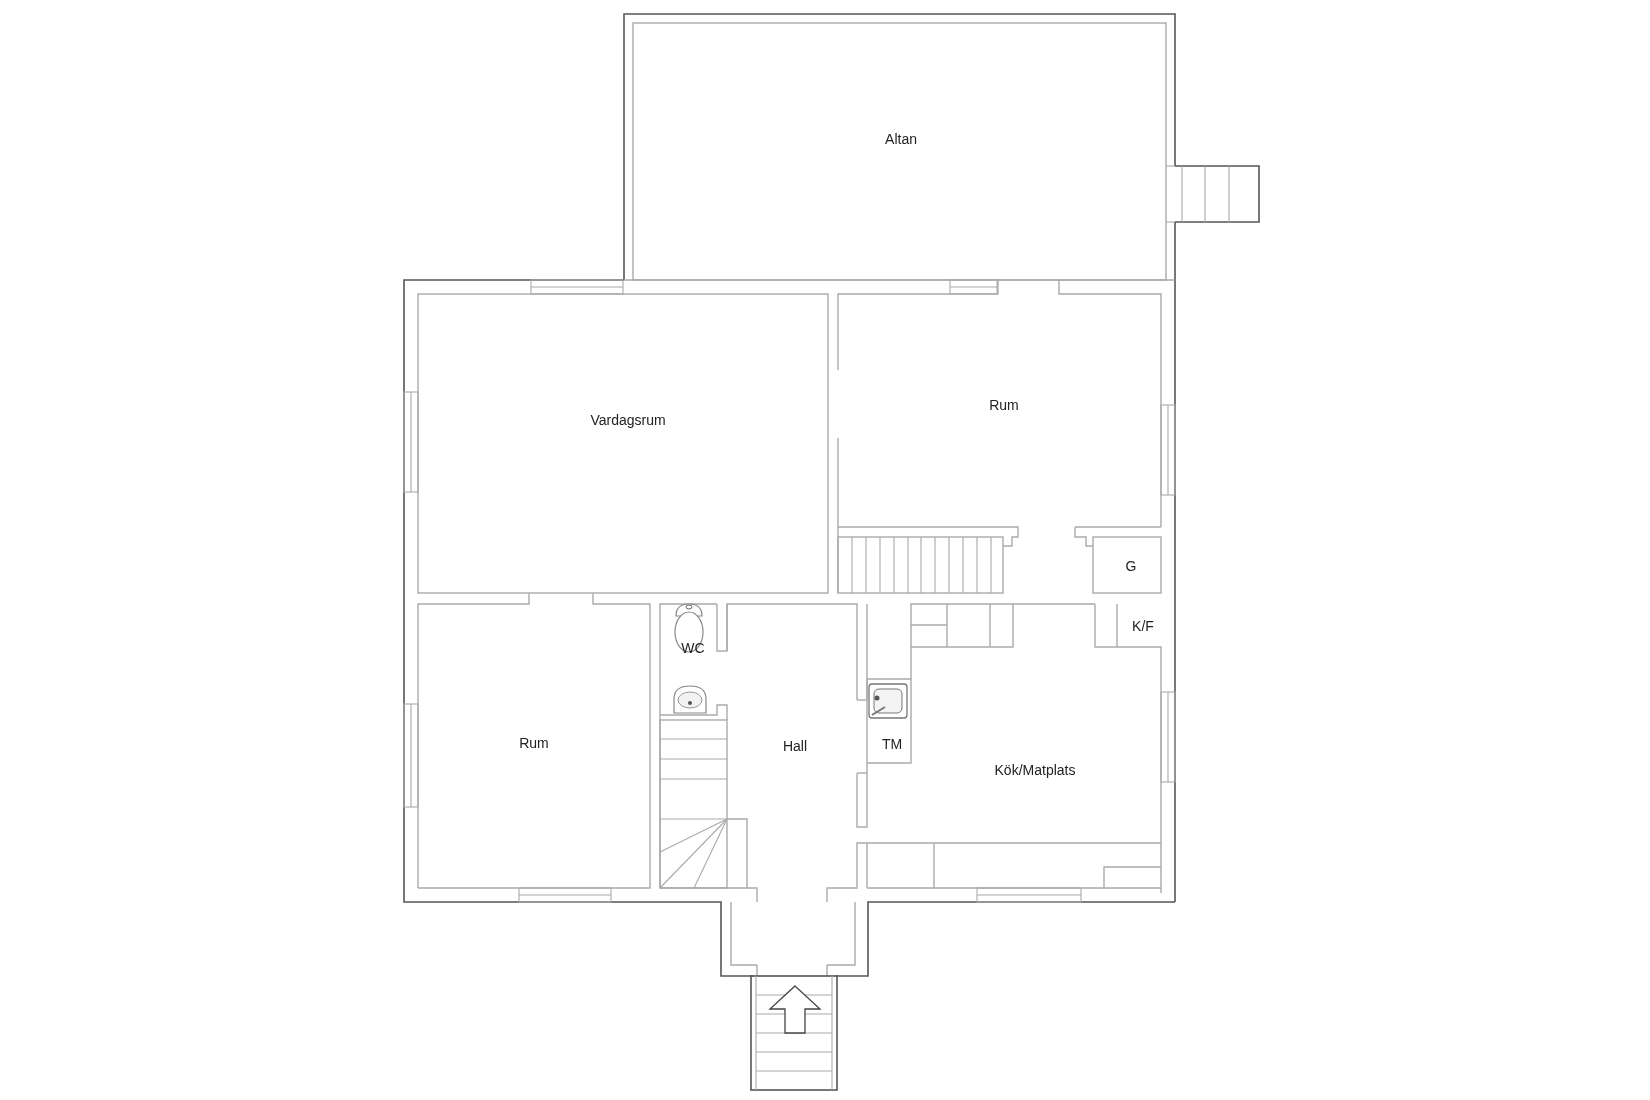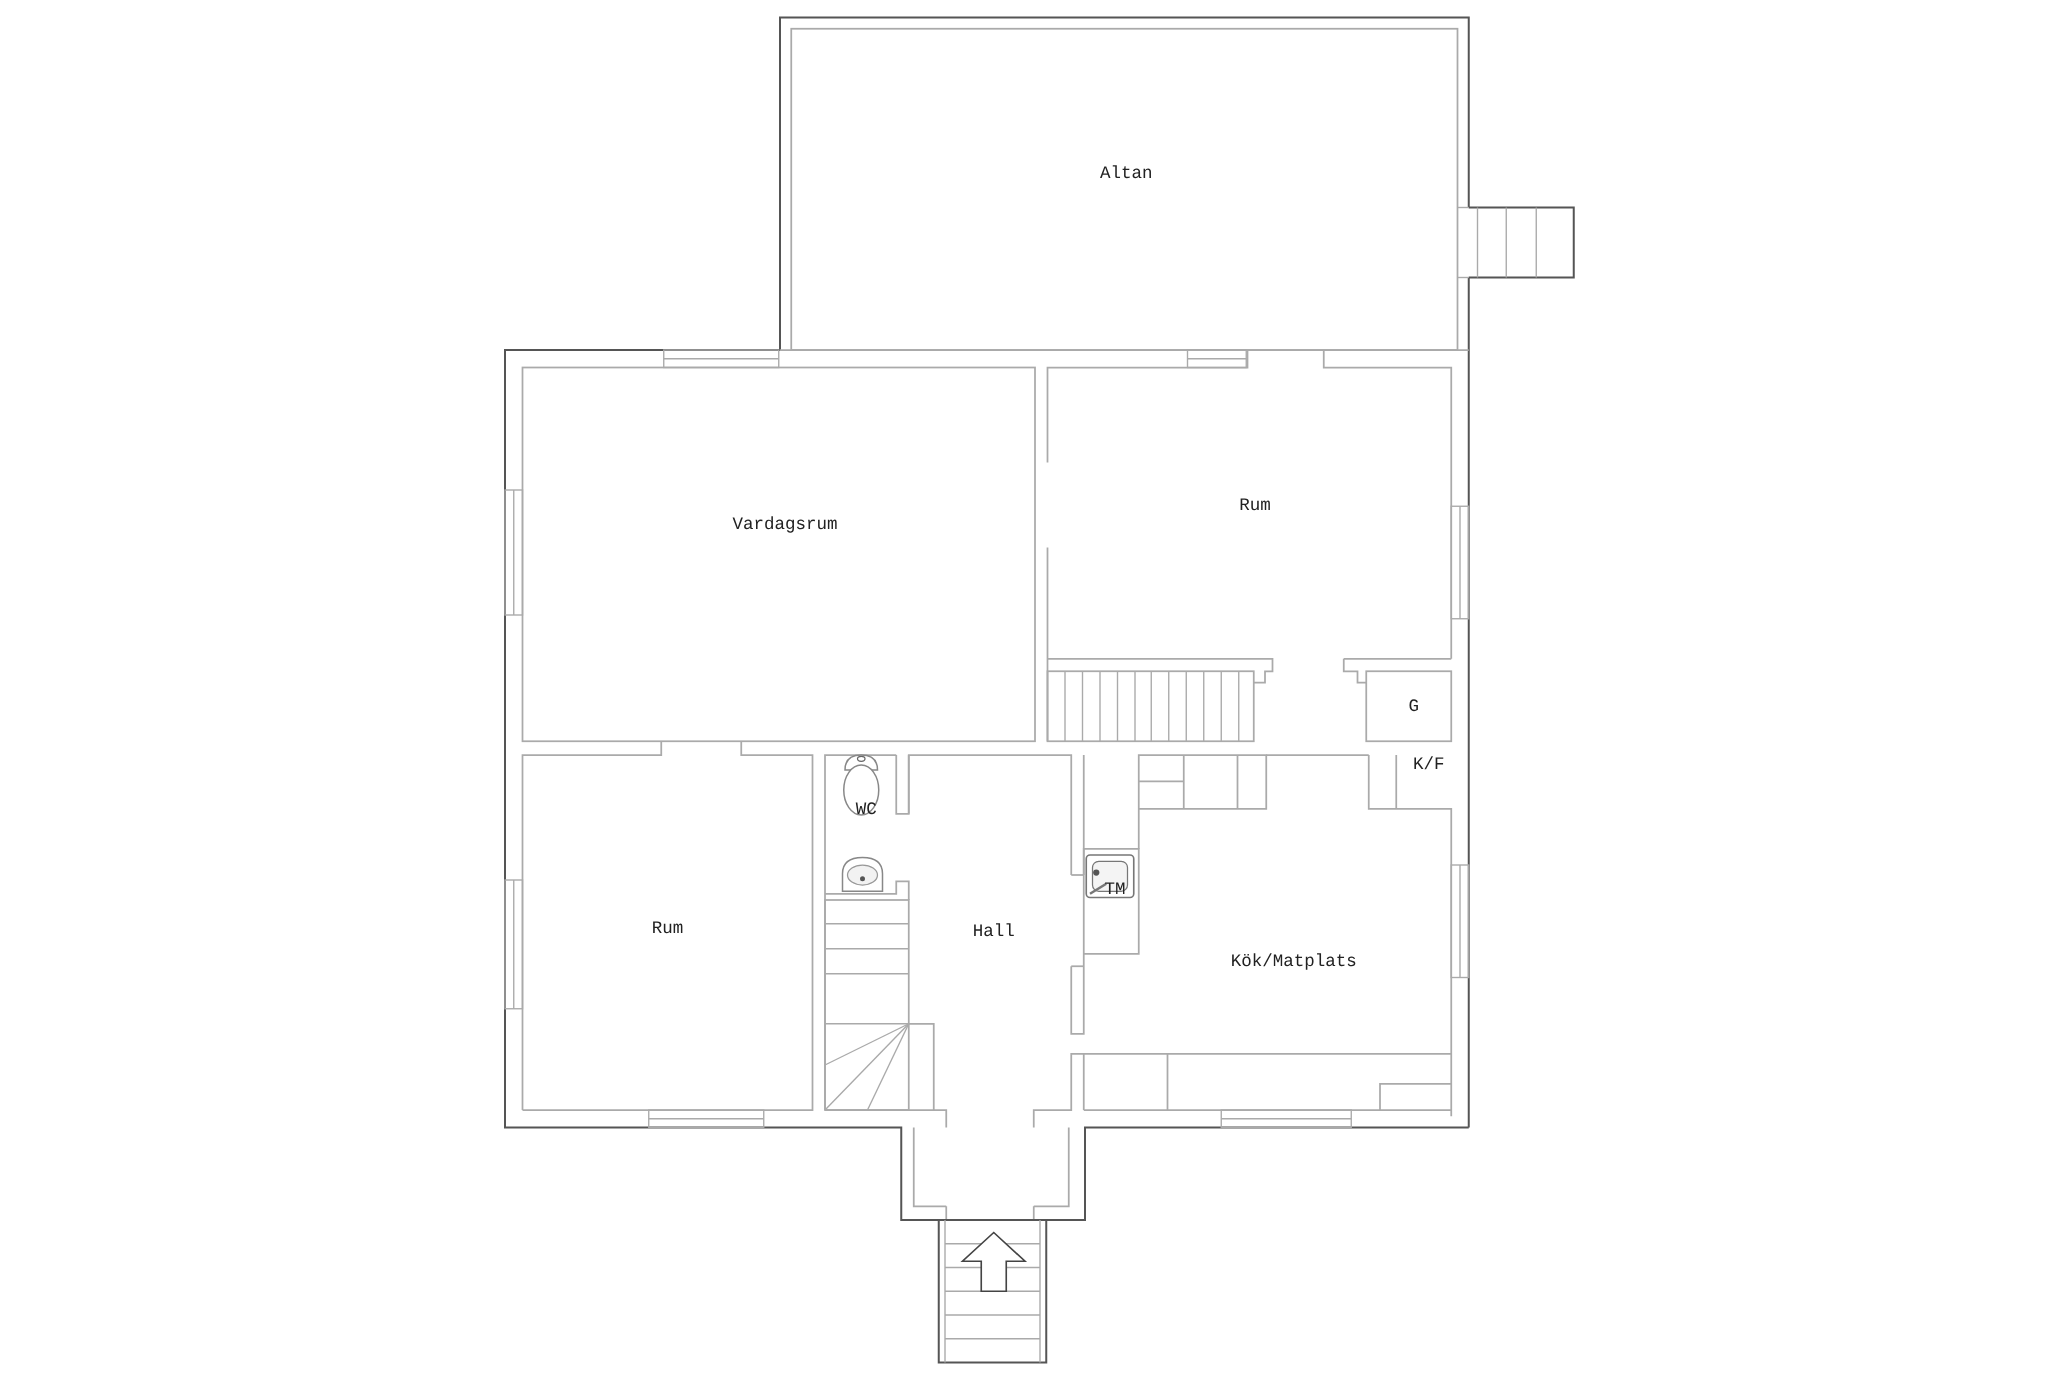--- a/index.html
+++ b/index.html
@@ -2,21 +2,21 @@
 <html><head>
 <meta charset="utf-8">
 <style>
   html,body{margin:0;padding:0;background:#ffffff;}
   body{width:1650px;height:1100px;overflow:hidden;position:relative;}
   svg{position:absolute;left:0;top:0;}
   .o{fill:none;stroke:#555;stroke-width:1.6;}
   .i{fill:none;stroke:#aaa;stroke-width:1.4;}
   .t{fill:none;stroke:#aaa;stroke-width:1.1;}
   .fx{fill:#fff;stroke:#888;stroke-width:1.2;}
-  .lbl{position:absolute;font-family:Liberation Mono, monospace;font-size:14px;color:#222;transform:translate(-50%,-50%);white-space:nowrap;}
+  .lbl{position:absolute;font-family:Liberation Sans, sans-serif;font-size:14px;color:#222;transform:translate(-50%,-50%);white-space:nowrap;}
 </style>
 </head>
 <body>
 
 <svg width="1650" height="1100" viewBox="0 0 1650 1100">
 
   <g>
     <polyline class="o" points="624,280 624,14 1175,14 1175,166"></polyline>
     <polyline class="o" points="1175,222 1175,902"></polyline>
     <rect class="i" x="633" y="23" width="533" height="257"></rect>
@@ -159,18 +159,18 @@
     <rect x="874" y="689" width="28" height="24" rx="5" fill="#f4f4f4" stroke="#777"></rect>
     <circle cx="877" cy="698" r="2.5" fill="#555"></circle>
     <line x1="872" y1="715" x2="885" y2="707" stroke="#777" stroke-width="2"></line>
   </g>
 </svg>
 
 <div class="lbl" style="left:901px;top:139px">Altan</div>
 <div class="lbl" style="left:1004px;top:405px">Rum</div>
 <div class="lbl" style="left:628px;top:420px">Vardagsrum</div>
 <div class="lbl" style="left:1131px;top:566px">G</div>
-<div class="lbl" style="left:1143px;top:612px">K/F</div>
+<div class="lbl" style="left:1143px;top:626px">K/F</div>
 <div class="lbl" style="left:693px;top:648px">WC</div>
 <div class="lbl" style="left:534px;top:743px">Rum</div>
 <div class="lbl" style="left:795px;top:746px">Hall</div>
-<div class="lbl" style="left:892px;top:712px">TM</div>
+<div class="lbl" style="left:892px;top:744px">TM</div>
 <div class="lbl" style="left:1035px;top:770px">Kök/Matplats</div>
 
 </body></html>

